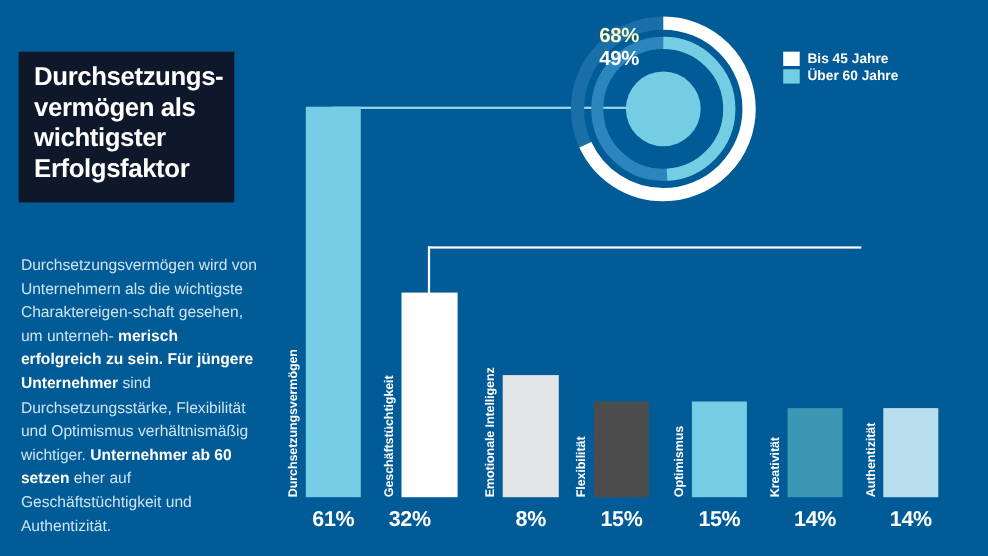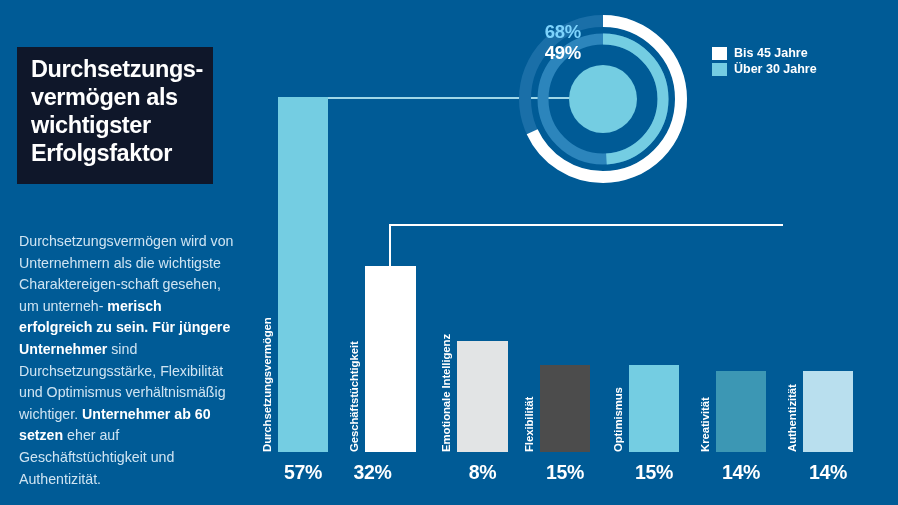--- a/index.html
+++ b/index.html
@@ -32,21 +32,21 @@
   #legend-title{color:#ffffff;font-size:12.5px;font-weight:bold;margin-bottom:4px;}
   .legend-row{display:flex;align-items:center;margin-bottom:3px;}
   .legend-sw{width:15px;height:13px;margin-right:7px;flex:none;}
   .legend-lb{color:#ffffff;font-size:12.5px;font-weight:bold;line-height:13px;}
 
   
   .donut{position:absolute;}
   .donut svg{display:block;overflow:visible;}
   .donut-labels{position:absolute;text-align:right;}
   .dl{font-size:18.5px;font-weight:bold;line-height:21px;letter-spacing:-0.3px;}
-  .dl.white{color:#7dd3fc;}
+  .dl.white{color:#fef9c3;}
   .dl.cyan{color:#ffffff;}
   .conn-h{position:absolute;height:2px;}
   .conn-v{position:absolute;width:2px;}
 
   
   #bars{position:absolute;left:0;top:0;width:898px;height:505px;}
   .bar{position:absolute;bottom:53px;}
   .bar-rect{position:absolute;left:0;bottom:0;width:100%;}
   .bar-name{
     position:absolute;bottom:0px;
@@ -77,21 +77,21 @@
 
   <div id="body-copy"><span>Durchsetzungsvermögen wird von Unternehmern als die wichtigste Charaktereigen-schaft gesehen, um unterneh- </span><span class="b">merisch erfolgreich zu sein. Für jüngere Unternehmer </span><span>sind Durchsetzungsstärke, Flexibilität und Optimismus verhältnismäßig wichtiger. </span><span class="b">Unternehmer ab 60 setzen </span><span>eher auf Geschäftstüchtigkeit und Authentizität. </span></div>
 
   <div id="legend">
     <div class="legend-row">
       <span class="legend-sw" style="background:#ffffff"></span>
       <span class="legend-lb">Bis 45 Jahre</span>
     </div>
     <div class="legend-row">
       <span class="legend-sw" style="background:#74cde2"></span>
-      <span class="legend-lb">Über 30 Jahre</span>
+      <span class="legend-lb">Über 60 Jahre</span>
     </div>
   </div>
 
   <div class="conn-h" style="left:302px;top:97px;width:300px;background:#9fd7e8;"></div>
 
   <div class="conn-v" style="left:389px;top:224px;height:62px;background:#ffffff;"></div>
   <div class="conn-h" style="left:389px;top:224px;width:394px;background:#ffffff;"></div>
 
   <div class="donut" style="left:513px;top:9px;width:180px;height:180px;">
     <svg width="180" height="180" viewBox="0 0 180 180">
@@ -111,21 +111,21 @@
       <div class="dl cyan">49%</div>
     </div>
   </div>
 
 
   <div id="bars">
       <div class="bar" style="left: 278px; width: 50px; height: 355px;">
         <div class="bar-rect" style="height: 355px; background: rgb(116, 205, 226);"></div>
         <div class="bar-name" style="left: -5px;">Durchsetzungsvermögen</div>
       </div>
-      <div class="bar-val" style="left: 264px; width: 78px;">57%</div>
+      <div class="bar-val" style="left: 264px; width: 78px;">61%</div>
       <div class="bar" style="left: 365px; width: 51px; height: 186px;">
         <div class="bar-rect" style="height: 186px; background: rgb(255, 255, 255);"></div>
         <div class="bar-name" style="left: -5px;">Geschäftstüchtigkeit</div>
       </div>
       <div class="bar-val" style="left: 333px; width: 79px;">32%</div>
       <div class="bar" style="left: 457px; width: 51px; height: 111px;">
         <div class="bar-rect" style="height: 111px; background: rgb(226, 228, 229);"></div>
         <div class="bar-name" style="left: -5px;">Emotionale Intelligenz</div>
       </div>
       <div class="bar-val" style="left: 443px; width: 79px;">8%</div>

